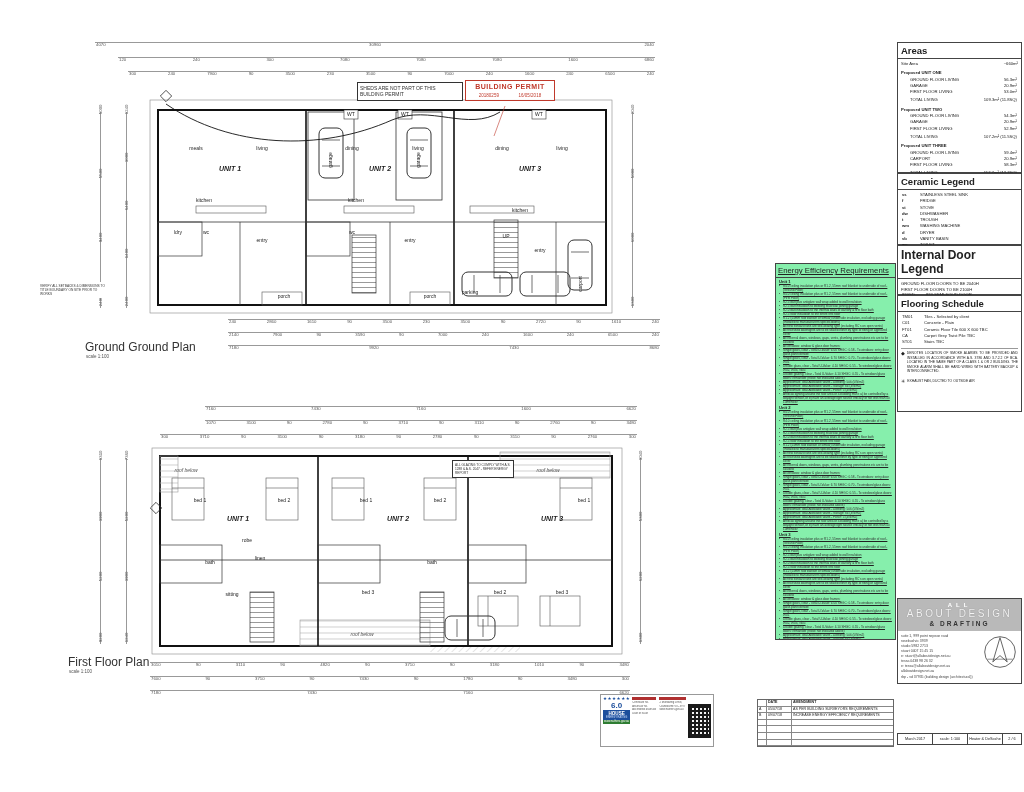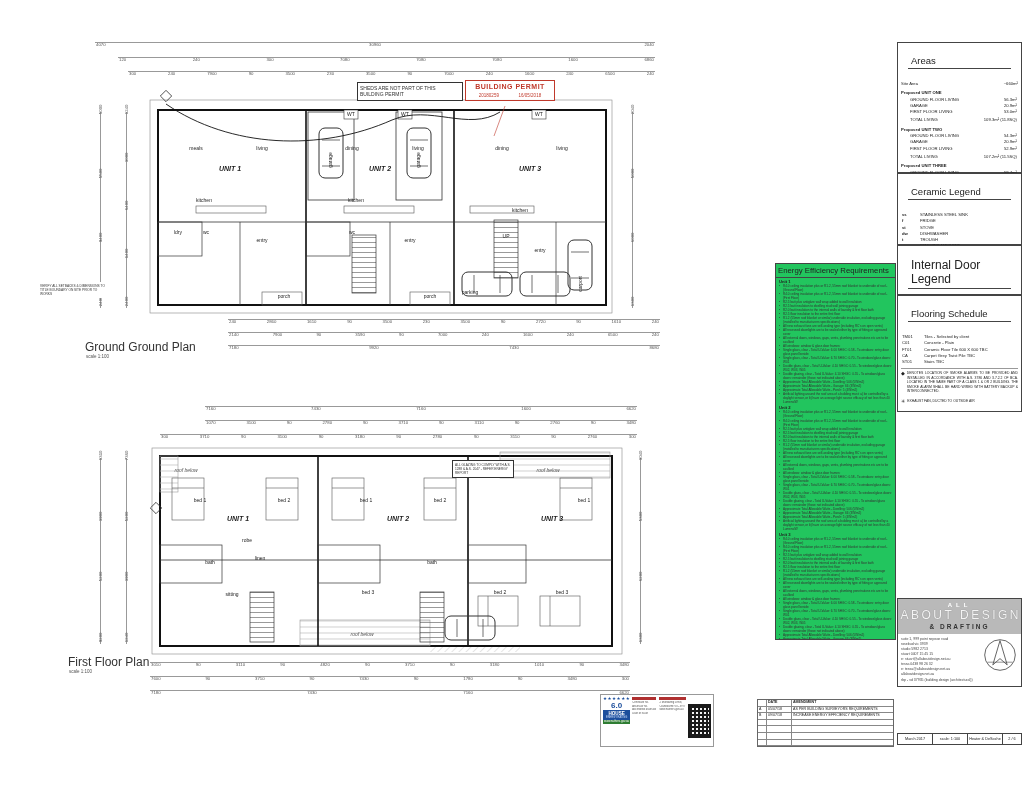--- a/index.html
+++ b/index.html
@@ -19,47 +19,47 @@
   .dimcol{position:absolute;display:flex;flex-direction:column;justify-content:space-between;border-left:0.5px solid #999;width:0;}
   .dimcol .li{font-size:4.3px;color:#555;line-height:1;background:#fff;transform:rotate(-90deg);white-space:nowrap;}
   
   .notebox{position:absolute;border:0.8px solid #333;background:#fff;font-size:4px;line-height:1.25;padding:2px;color:#333;}
   .permit{position:absolute;border:1px solid #c0392b;color:#c0392b;background:rgba(255,255,255,.85);
           text-align:center;padding:2px 3px;}
   .permit .t{font-size:7px;font-weight:bold;letter-spacing:0.5px;line-height:1.1;}
   .permit .vals{display:flex;justify-content:space-around;font-size:4.5px;margin-top:2px;}
   
   .panel{position:absolute;left:897px;width:125px;border:1px solid #444;background:#fff;box-sizing:border-box;}
-  .panel h3{margin:10px;padding:2px 3px;font-size:9.5px;font-weight:normal;border-bottom:0.8px solid #444;color:#222;}
+  .panel h3{margin:0;padding:2px 3px;font-size:9.5px;font-weight:bold;border-bottom:0.8px solid #444;color:#222;}
   .panel .body{padding:2px 3px;font-size:4.2px;line-height:1.5;color:#222;}
   .kv{display:flex;justify-content:space-between;}
   .tr{display:flex;}
   .td{padding:0 1px;line-height:1.5;}
   .legend .tr .td:first-child{width:16px;font-weight:bold;}
   .doors .tr .td:first-child{width:22px;}
   .floor .tr .td:first-child{width:20px;}
   .areas .unitname{margin-top:3px;font-weight:bold;}
   .areas .tr{padding-left:8px;}
   .areas .tr .td:last-child,.areas .totalrow .td:last-child{margin-left:auto;}
   .areas .totalrow{display:flex;padding-left:8px;margin-top:2px;}
   .notewrap{display:flex;gap:2px;margin-top:3px;border-top:0.5px solid #999;padding-top:2px;}
   .noteicon{font-size:5px;line-height:1;}
   .notetxt{font-size:3.4px;line-height:1.3;text-align:justify;}
   
-  .energy{position:absolute;left:775px;top:263px;width:121px;height:377px;border:1px solid #444;background:#22c55e;box-sizing:border-box;overflow:hidden;}
+  .energy{position:absolute;left:775px;top:263px;width:121px;height:377px;border:1px solid #444;background:#86efac;box-sizing:border-box;overflow:hidden;text-decoration:underline;}
   .energy h3{margin:0;padding:2px 2px;font-size:7.8px;font-weight:normal;border-bottom:0.8px solid #444;}
   .energy .sec{padding:1px 3px 0 3px;}
   .energy .secname{font-size:4.2px;font-weight:bold;}
   .bullets .li{display:block;font-size:3.1px;line-height:1.3;color:#333;padding-left:4px;position:relative;}
   .bullets .li::before{content:"•";position:absolute;left:0;}
   
   .brand{position:absolute;left:897px;top:598px;width:125px;box-sizing:border-box;border:1px solid #444;background:#fff;}
   .brandband{background:#b9b9b9;text-align:center;padding:3px 0 4px;}
   .b1{font-size:6px;font-weight:bold;color:#fff;letter-spacing:4px;}
-  .b2{font-size:12px;color:#f4f4f4;letter-spacing:2.5px;text-shadow:0 0 1px #777;text-align:right;}
+  .b2{font-size:10px;color:#f4f4f4;letter-spacing:2.5px;text-shadow:0 0 1px #777;}
   .b3{font-size:6.5px;font-weight:bold;color:#333;letter-spacing:2px;margin-top:1px;}
   .contact{display:flex;padding:3px;}
   .contact .lines .li{display:block;font-size:3.5px;line-height:1.45;color:#444;white-space:nowrap;}
   .tblock{position:absolute;left:897px;top:688px;width:125px;border:1px solid #444;background:#fff;box-sizing:border-box;}
   .tblock h2{margin:0;padding:2px 3px;font-size:13px;font-weight:normal;border-bottom:0.8px solid #444;}
   .tfield{padding:0 3px;}
   .tfield .lab{font-size:3.4px;color:#666;letter-spacing:0.3px;}
   .tfield .val{font-size:6px;color:#222;margin:0 0 1px 8px;}
   .tstrip{position:absolute;left:897px;top:733px;width:125px;height:12px;display:flex;border:1px solid #444;box-sizing:border-box;background:#fff;}
   .tstrip span{flex:1;border-right:0.5px solid #444;font-size:3.8px;display:flex;align-items:center;justify-content:center;white-space:nowrap;overflow:hidden;padding:0 1px;}

